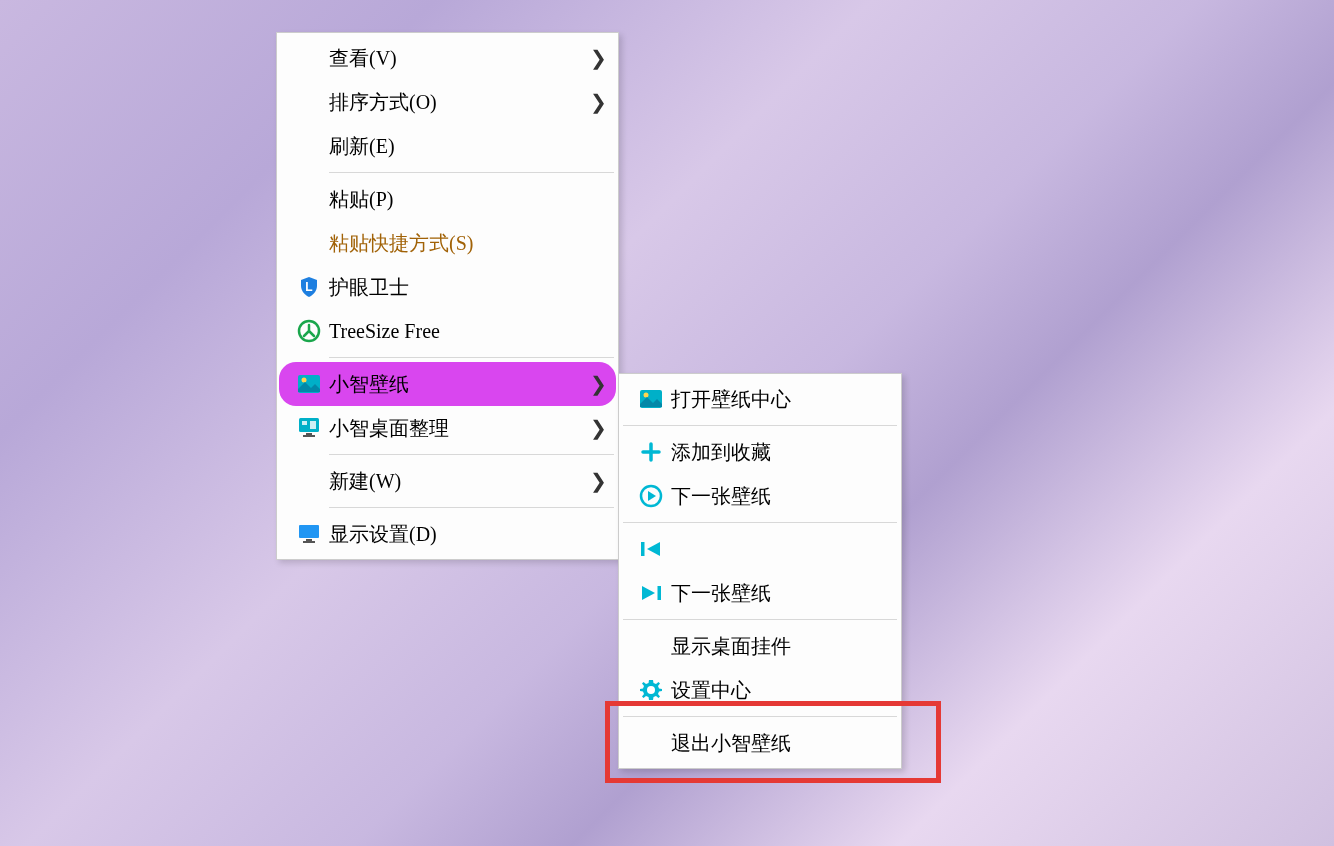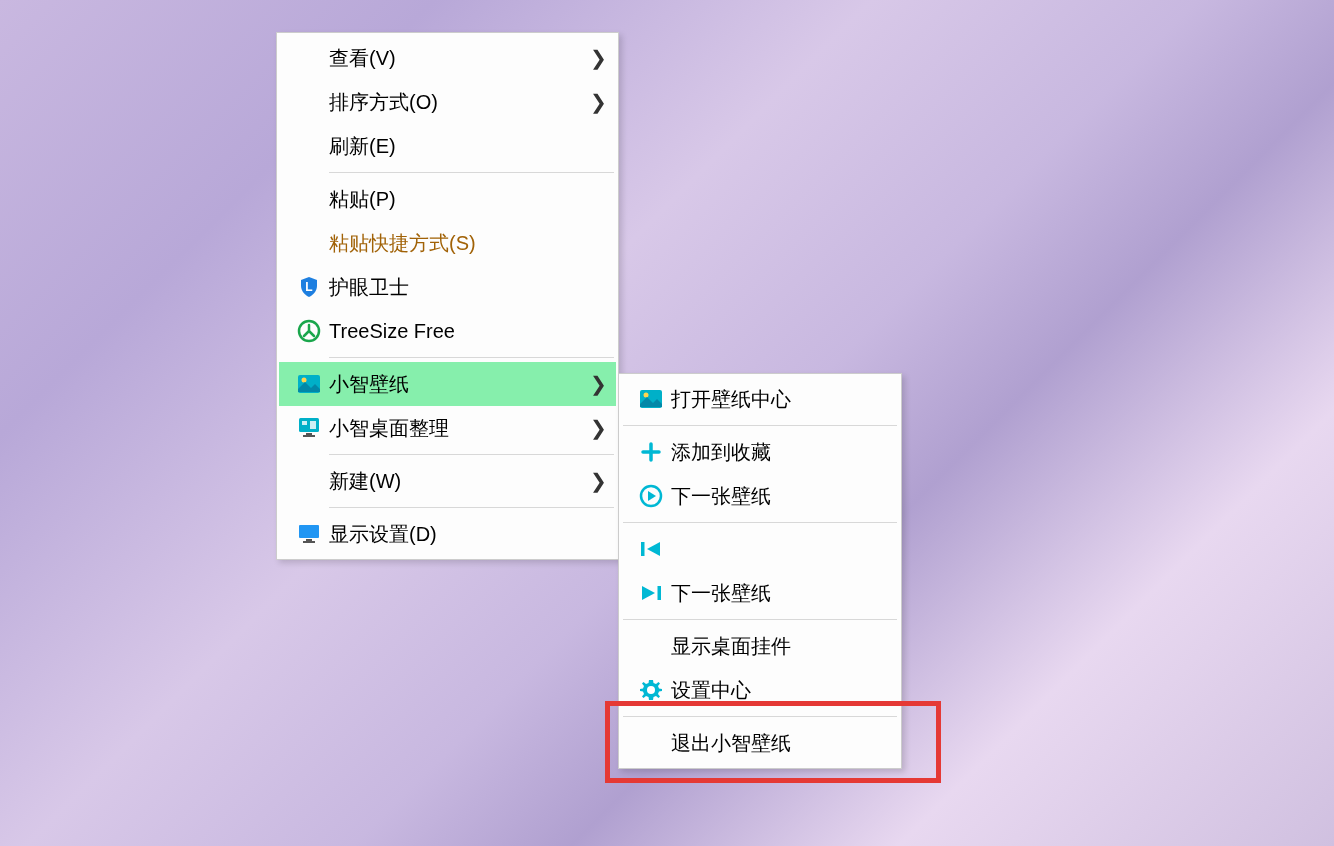--- a/index.html
+++ b/index.html
@@ -23,33 +23,34 @@
   .menu-main { left: 276px; top: 32px; width: 343px; }
   .menu-sub  { left: 618px; top: 373px; width: 284px; }
   .menu-item {
     display: flex;
     align-items: center;
     height: 44px;
     padding-left: 10px;
     padding-right: 10px;
     position: relative;
   }
-  .menu-item.highlighted { background: #86efac; }
+  .menu-item.highlighted { background: #d946ef; border-radius: 17px; }
   .menu-item.disabled { color: #a16207; }
   .icon-slot {
     width: 40px;
     height: 44px;
     display: flex;
     align-items: center;
     justify-content: center;
     flex-shrink: 0;
   }
   .label {
     flex: 1;
     white-space: nowrap;
+    font-family: Liberation Serif, serif;
   }
   .chevron {
     width: 16px;
     text-align: right;
     color: #333;
   }
   .separator {
     height: 1px;
     background: #d8d8d8;
     margin: 4px 2px 4px 50px;

